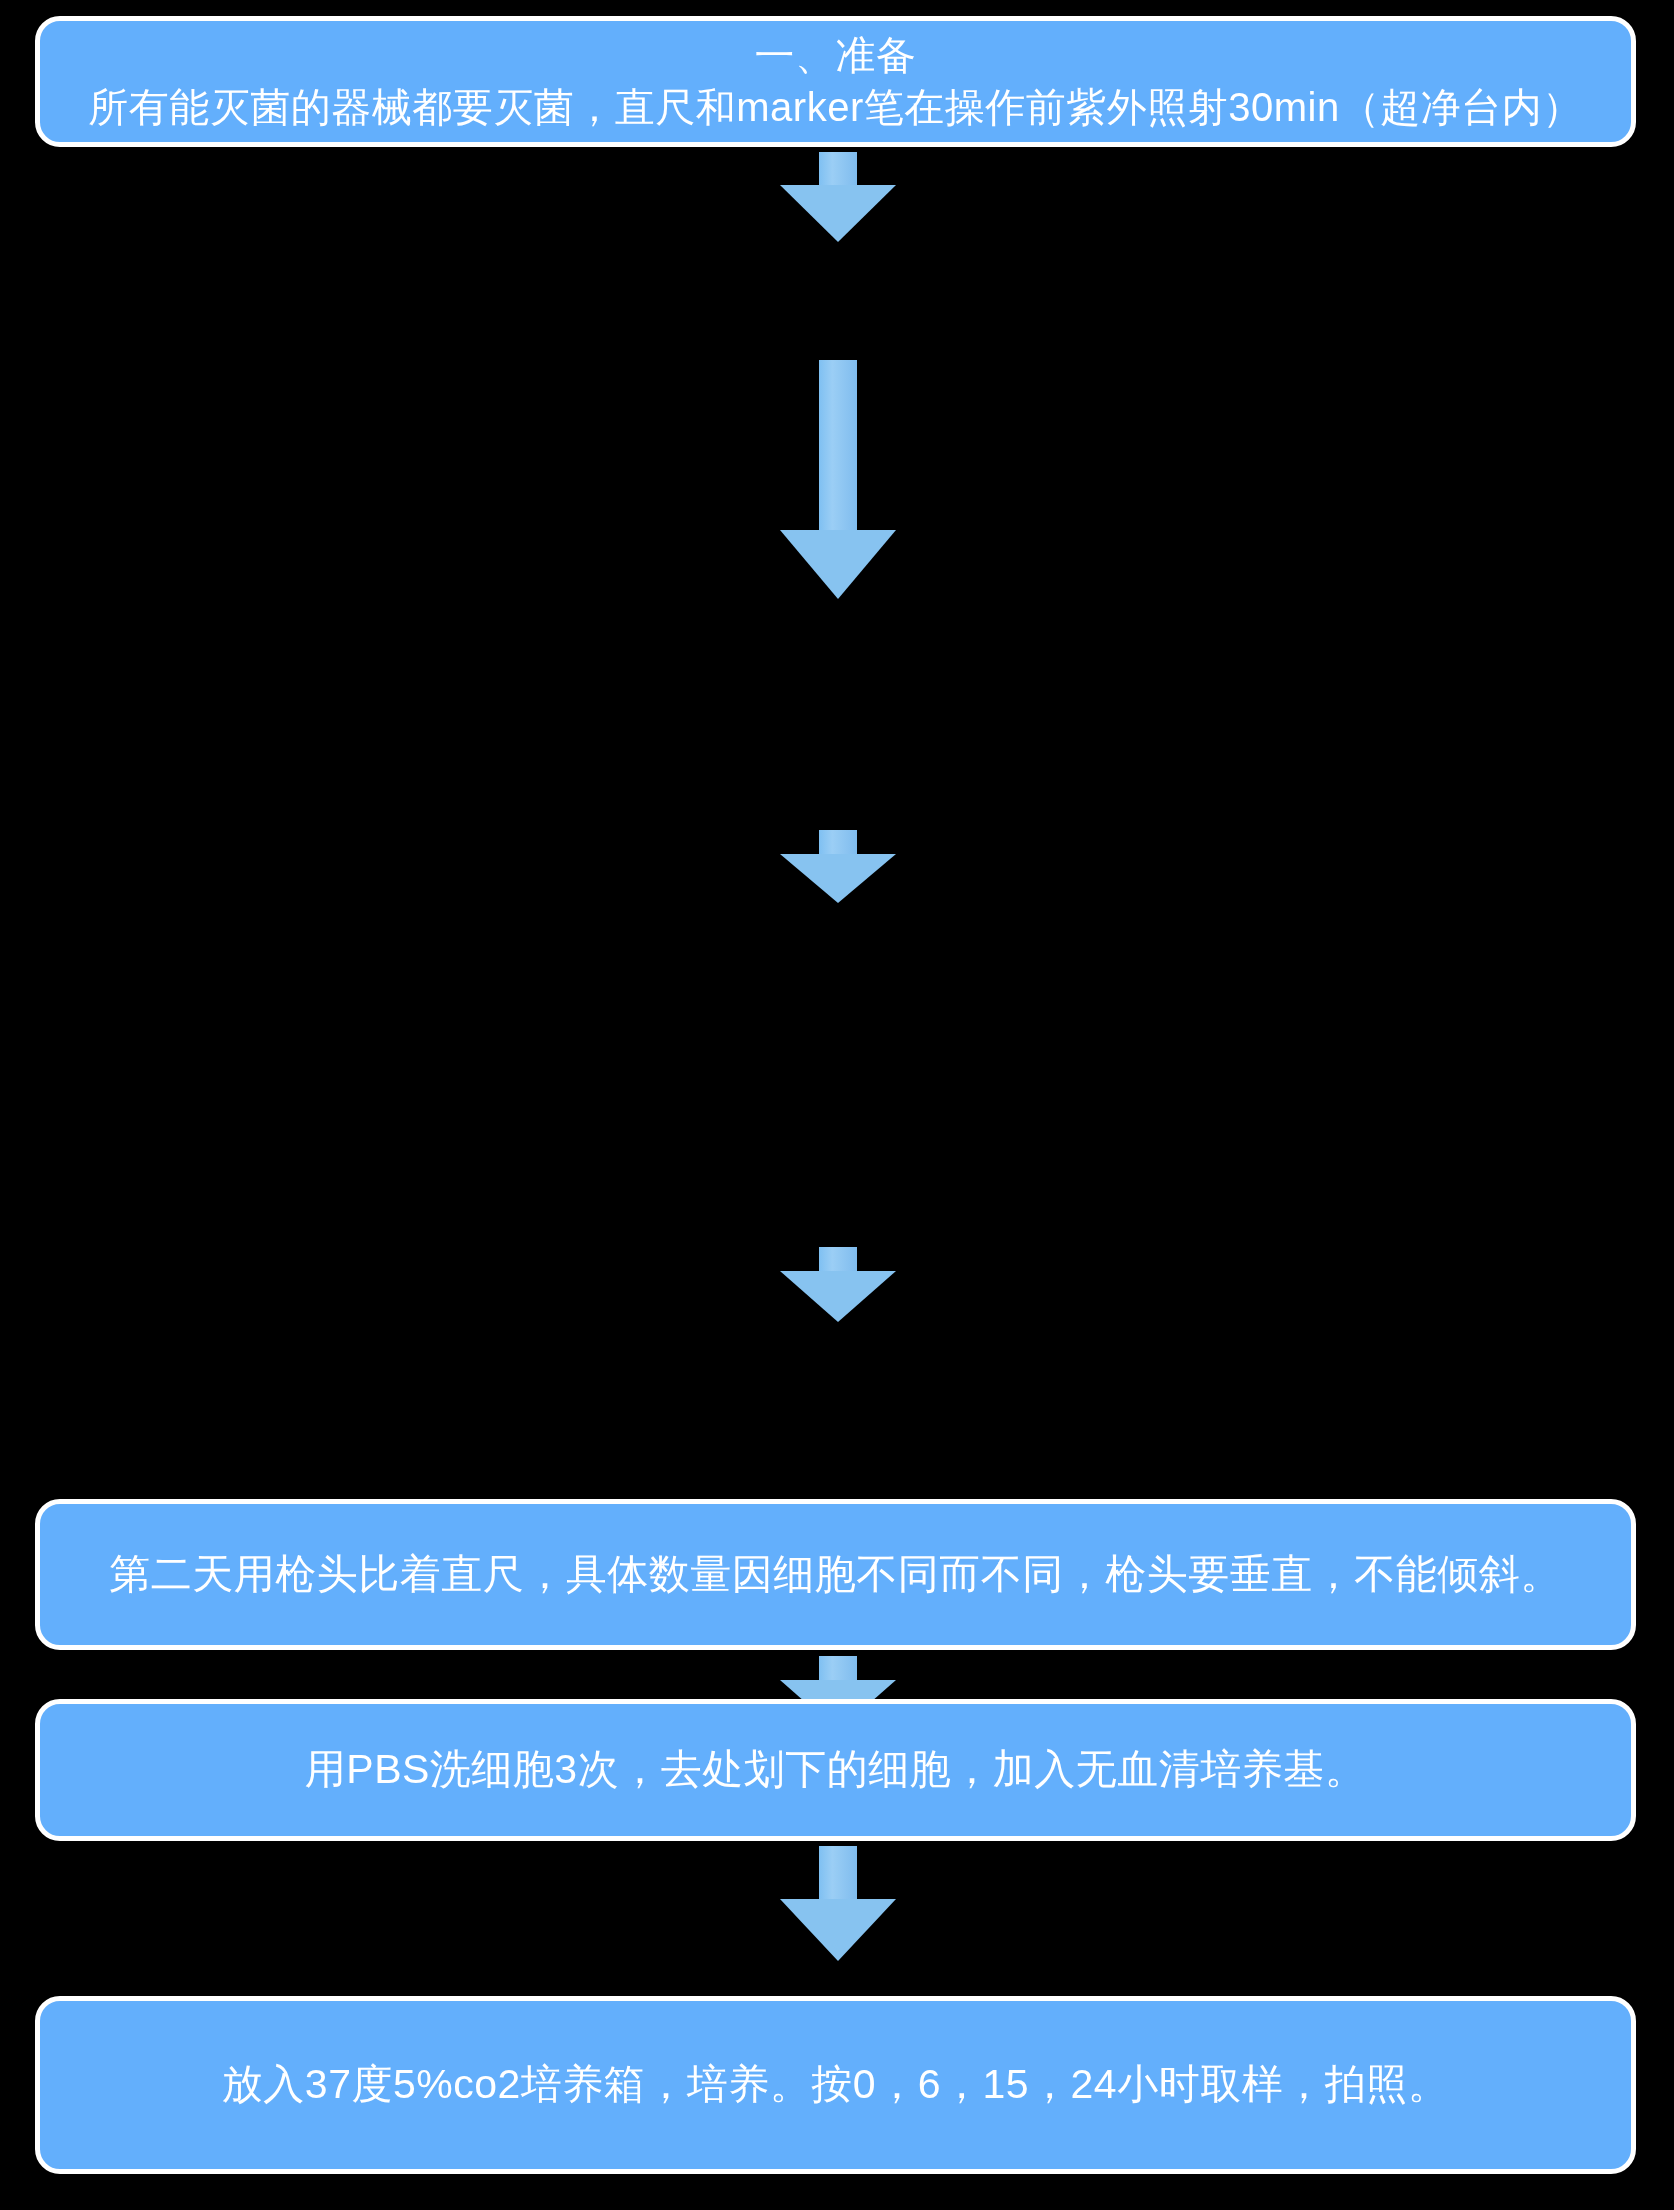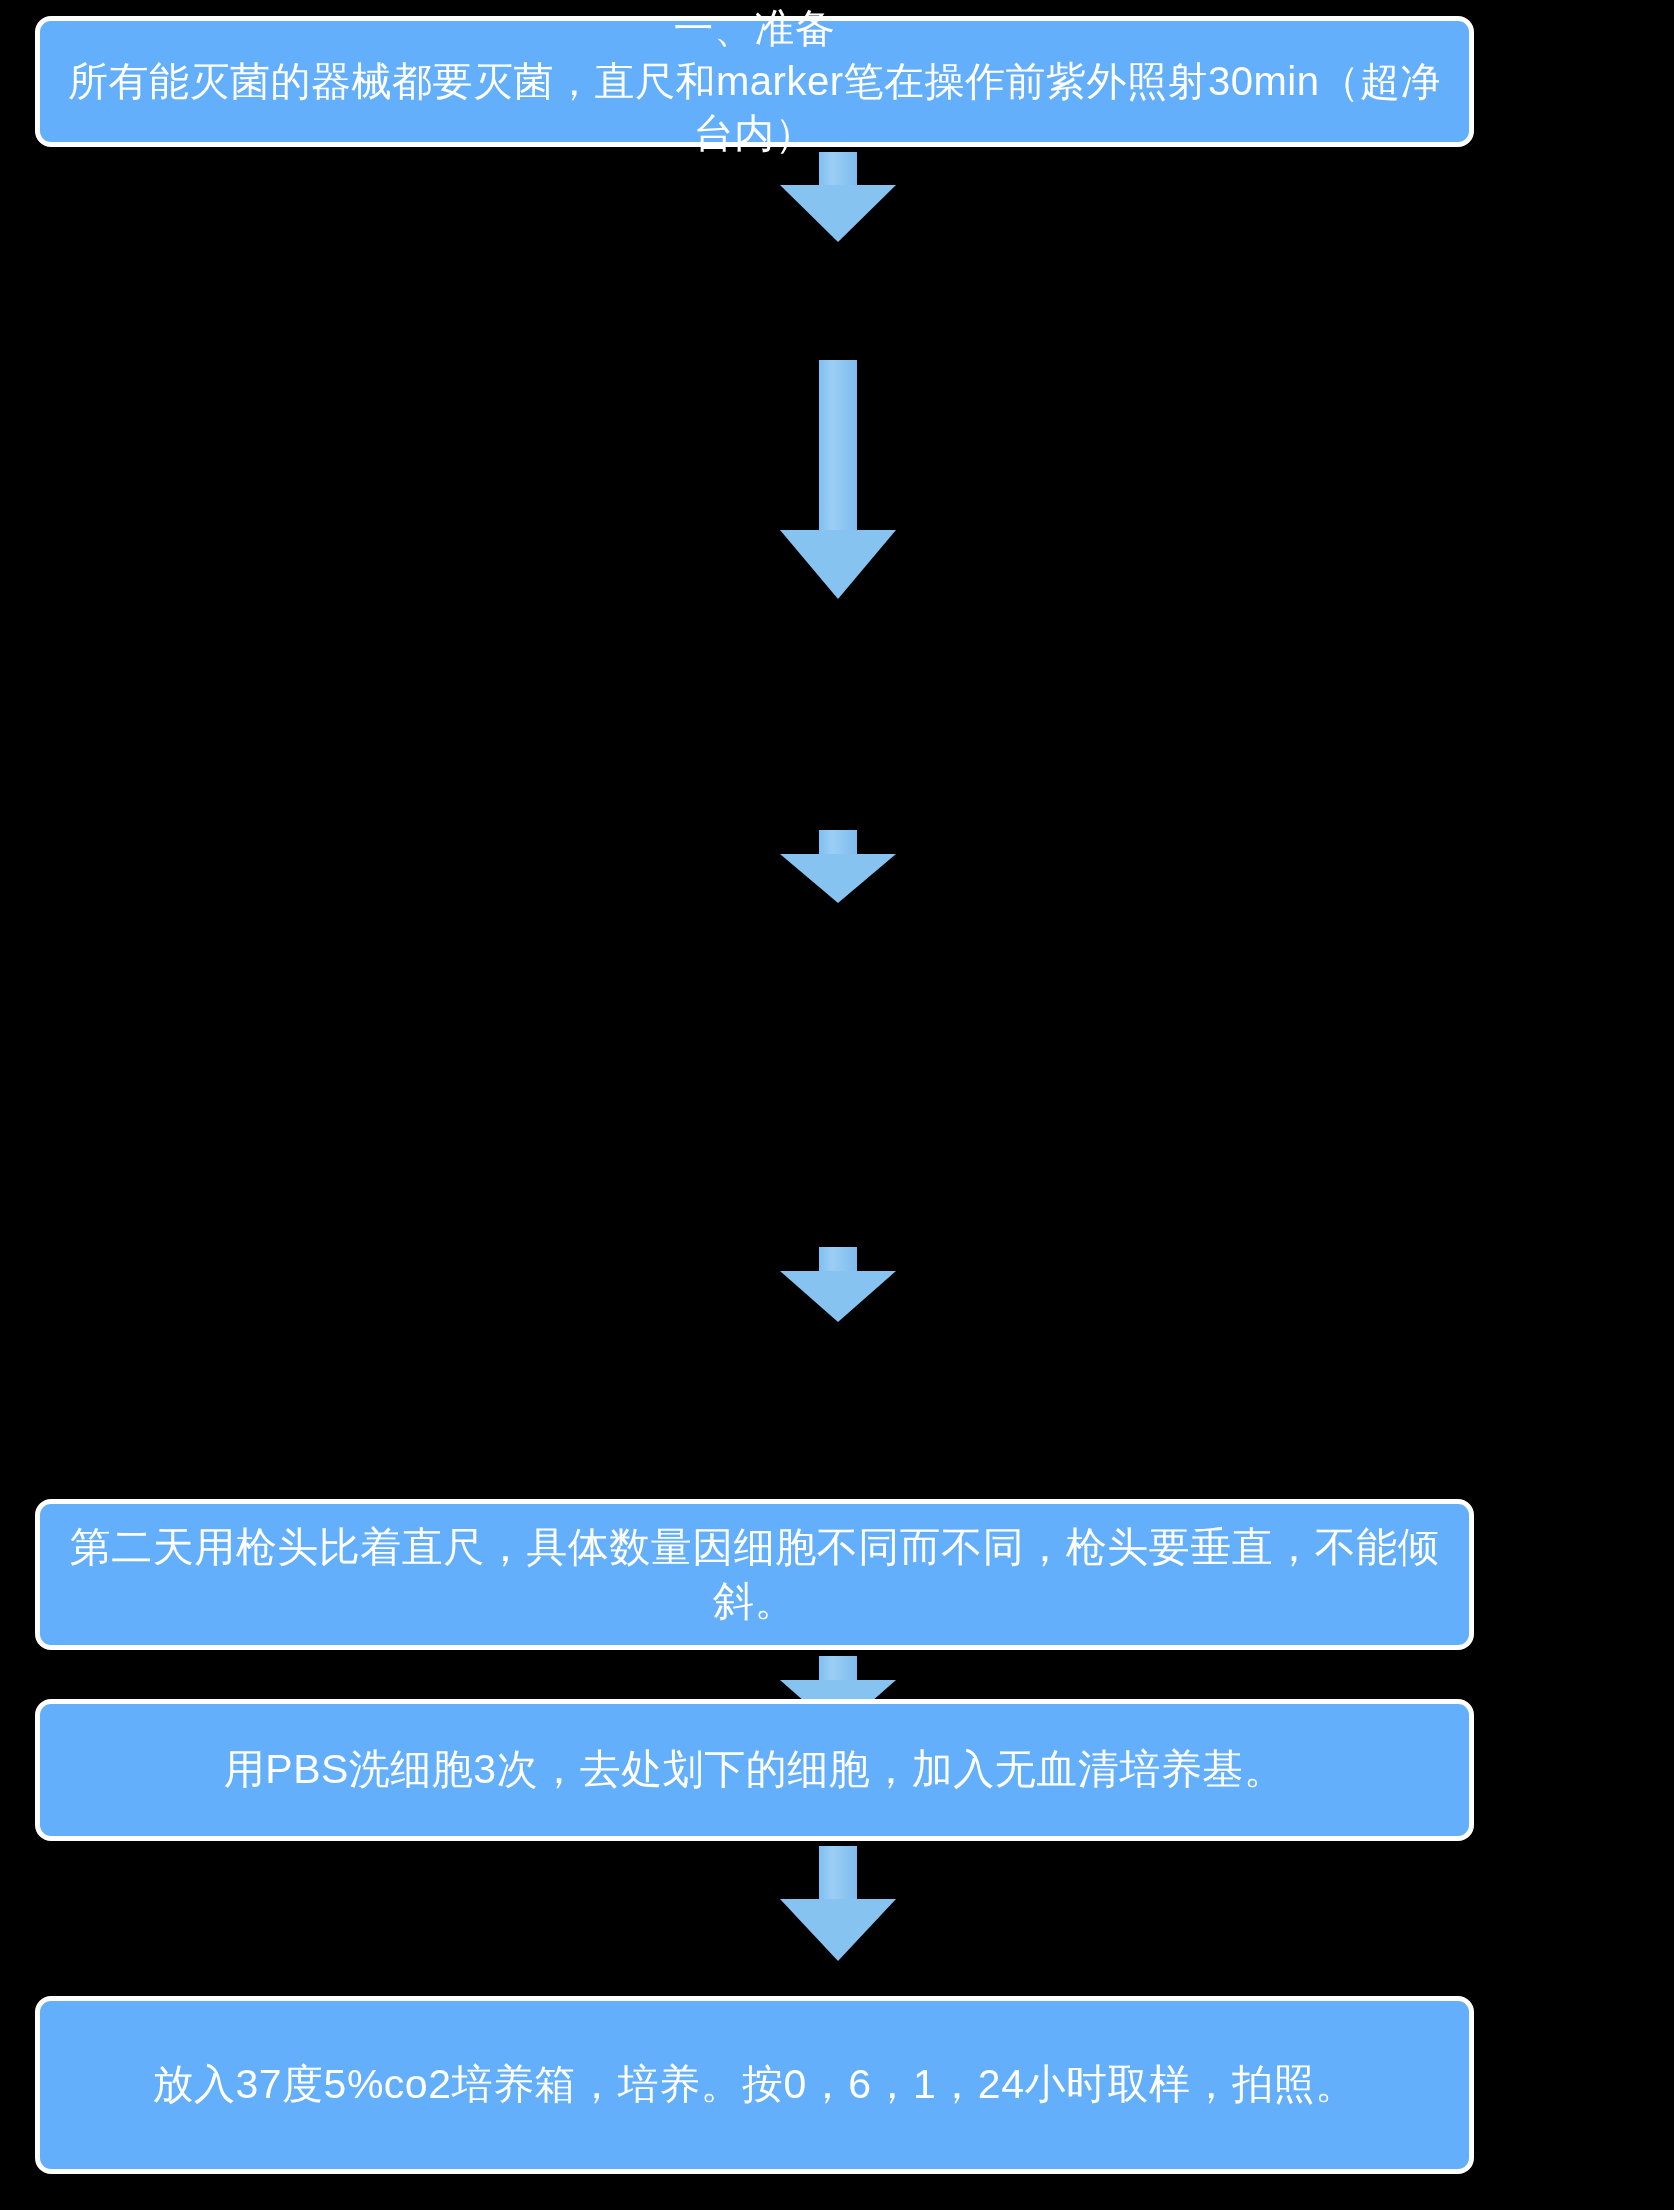--- a/index.html
+++ b/index.html
@@ -16,24 +16,24 @@
     position: relative;
     width: 1675px;
     height: 2210px;
     background: #000000;
   }
 
   
   .node {
     position: absolute;
     left: 35px;
-    width: 1439px;
+    width: 1601px;
     background: #63AFFC;
     border: 5.5px solid #FFFFFF;
-    border-radius: 16px;
+    border-radius: 25px;
     display: flex;
     align-items: center;
     justify-content: center;
     text-align: center;
     color: #FFFFFF;
     padding: 7.3px 24px;
   }
 
   .node .node-text {
     display: block;
@@ -162,17 +162,17 @@
   <div class="node" id="node-step4">
     <span class="node-text">用PBS洗细胞3次，去处划下的细胞，加入无血清培养基。</span>
   </div>
 
   <div class="arrow" id="arrow-6">
     <div class="shaft"></div>
     <div class="head"></div>
   </div>
 
   <div class="node" id="node-step5">
-    <span class="node-text">放入37度5%co2培养箱，培养。按0，6，1，24小时取样，拍照。</span>
+    <span class="node-text">放入37度5%co2培养箱，培养。按0，6，15，24小时取样，拍照。</span>
   </div>
 
 </div>
 
 
 </body></html>

